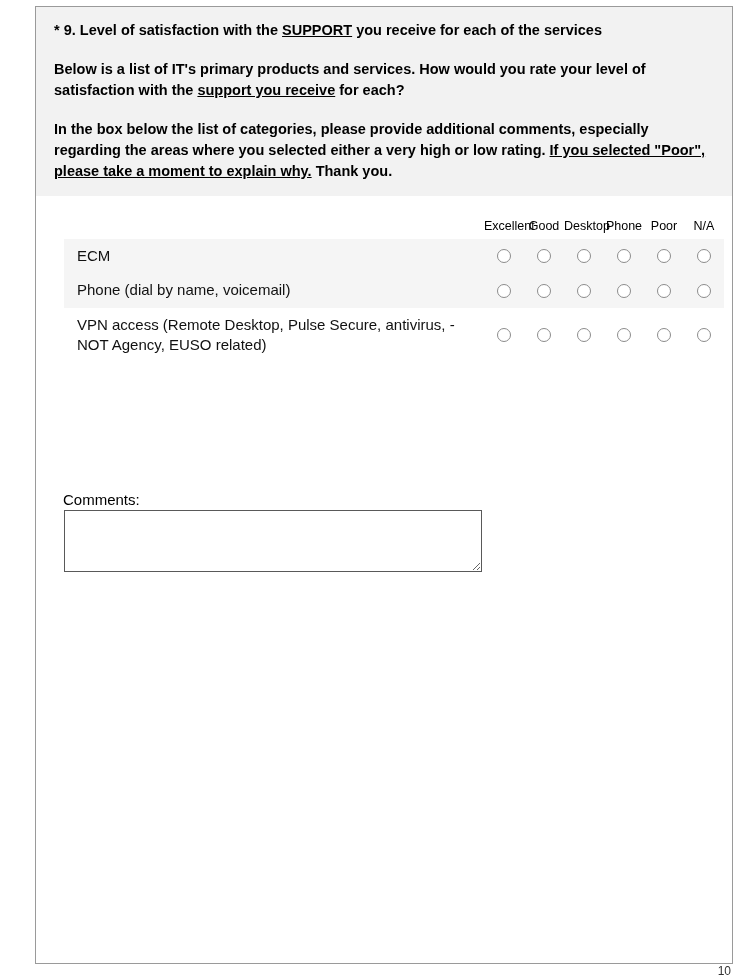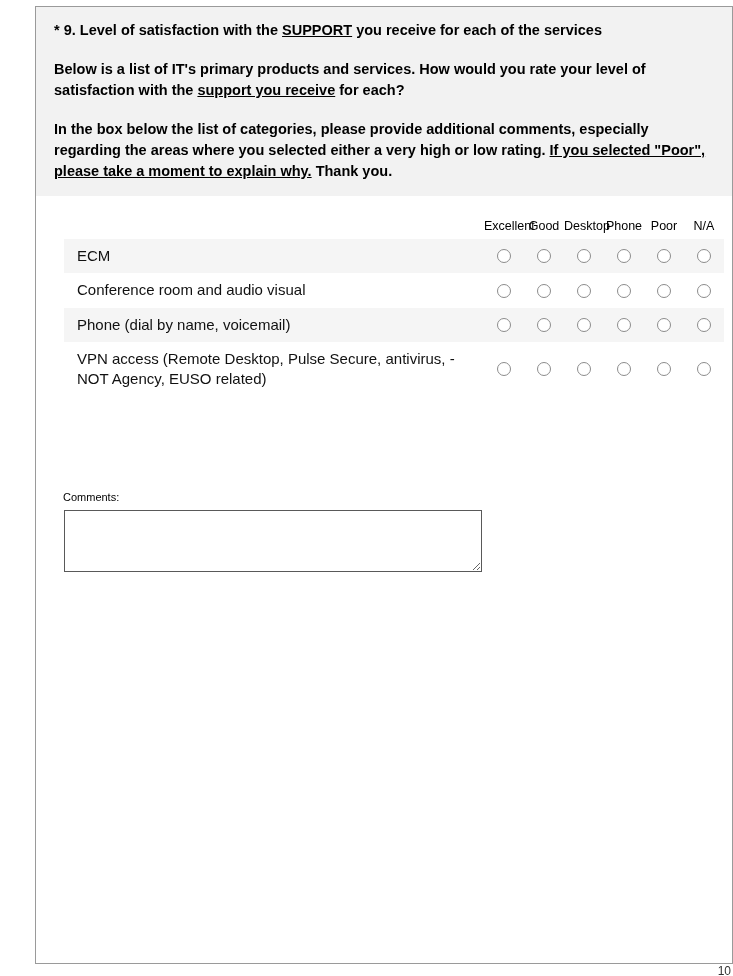--- a/index.html
+++ b/index.html
@@ -101,21 +101,21 @@
     border: 1px solid #8c8c8c;
     border-radius: 50%;
     background: #ffffff;
     box-sizing: border-box;
     vertical-align: middle;
   }
   .comments-label {
     position: absolute;
     left: 27px;
     top: 484px;
-    font-size: 11px;
+    font-size: 15px;
   }
   .comments-box {
     position: absolute;
     left: 28px;
     top: 503px;
     width: 418px;
     height: 62px;
     border: 1px solid #595959;
     background: #ffffff;
     box-sizing: border-box;
@@ -173,29 +173,20 @@
       <tbody>
         <tr class="alt">
           <td class="lbl">ECM</td>
           <td class="opt"><span class="radio"></span></td>
           <td class="opt"><span class="radio"></span></td>
           <td class="opt"><span class="radio"></span></td>
           <td class="opt"><span class="radio"></span></td>
           <td class="opt"><span class="radio"></span></td>
           <td class="opt"><span class="radio"></span></td>
         </tr>
-        <tr>
-          <td class="lbl">Conference room and audio visual</td>
-          <td class="opt"><span class="radio"></span></td>
-          <td class="opt"><span class="radio"></span></td>
-          <td class="opt"><span class="radio"></span></td>
-          <td class="opt"><span class="radio"></span></td>
-          <td class="opt"><span class="radio"></span></td>
-          <td class="opt"><span class="radio"></span></td>
-        </tr>
         <tr class="alt">
           <td class="lbl">Phone (dial by name, voicemail)</td>
           <td class="opt"><span class="radio"></span></td>
           <td class="opt"><span class="radio"></span></td>
           <td class="opt"><span class="radio"></span></td>
           <td class="opt"><span class="radio"></span></td>
           <td class="opt"><span class="radio"></span></td>
           <td class="opt"><span class="radio"></span></td>
         </tr>
         <tr>

